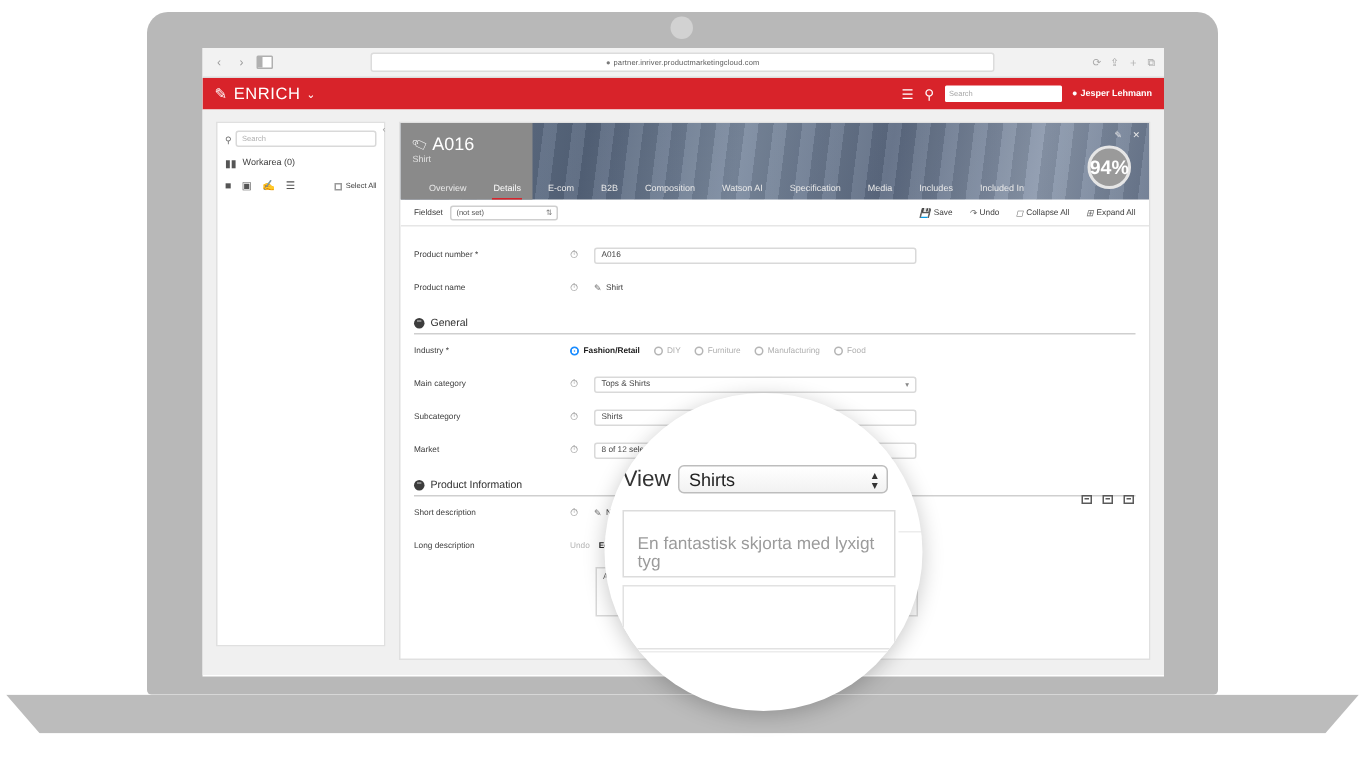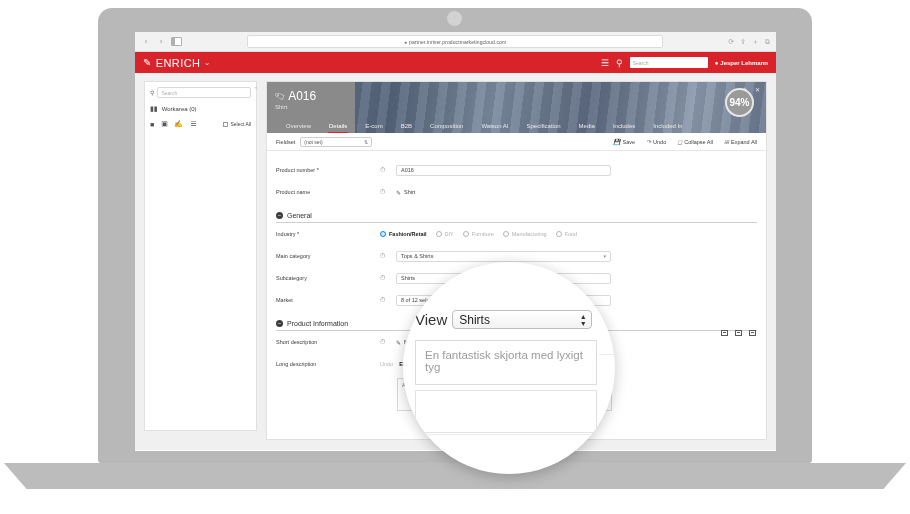--- a/index.html
+++ b/index.html
@@ -210,25 +210,25 @@
     display: flex; align-items: center; gap: 3px;
   }
   .hero-title .tag { font-size: 8px; transform: rotate(-20deg); }
   .hero-sub { color: #e2e2e2; font-size: 6px; margin-top: 1px; }
   .hero-tools {
     position: absolute; right: 6px; top: 4px;
     display: flex; gap: 7px; z-index: 3;
   }
   .hero-tools span { font-size: 6px; color: #e8e8e8; }
   .pct-badge {
-    position: absolute; right: 12px; top: 6px;
+    position: absolute; right: 12px; top: 15px;
     width: 29px; height: 29px; border-radius: 50%;
     background: #9a9a9a;
     border: 2px solid #e6e6e6;
-    color: #fff; font-size: 10px; font-weight: bold;
+    color: #fff; font-size: 13px; font-weight: bold;
     display: flex; align-items: center; justify-content: center;
     z-index: 3;
   }
 
   
   .tabs {
     position: absolute; top: 32px; left: 0; right: 0;
     height: 19px;
     display: flex; align-items: flex-end;
     padding-left: 10px; gap: 0;
@@ -399,21 +399,21 @@
   .mag-select .updown {
     margin-left: auto;
     font-size: 8px; line-height: 7px; color: #333;
     display: flex; flex-direction: column;
   }
   .mag-field {
     position: absolute; left: 12px; top: 78px;
     width: 182px; height: 45px;
     border: 1px solid #dcdcdc;
     background: #fff;
-    padding: 8px 9px;
+    padding: 16px 9px;
     font-size: 11.5px; color: #9b9b9b;
   }
   .mag-field2 {
     position: absolute; left: 12px; top: 128px;
     width: 182px; height: 43px;
     border: 1px solid #e2e2e2;
     background: #fff;
   }
   .mag-hline {
     position: absolute; left: 0; right: 0;

